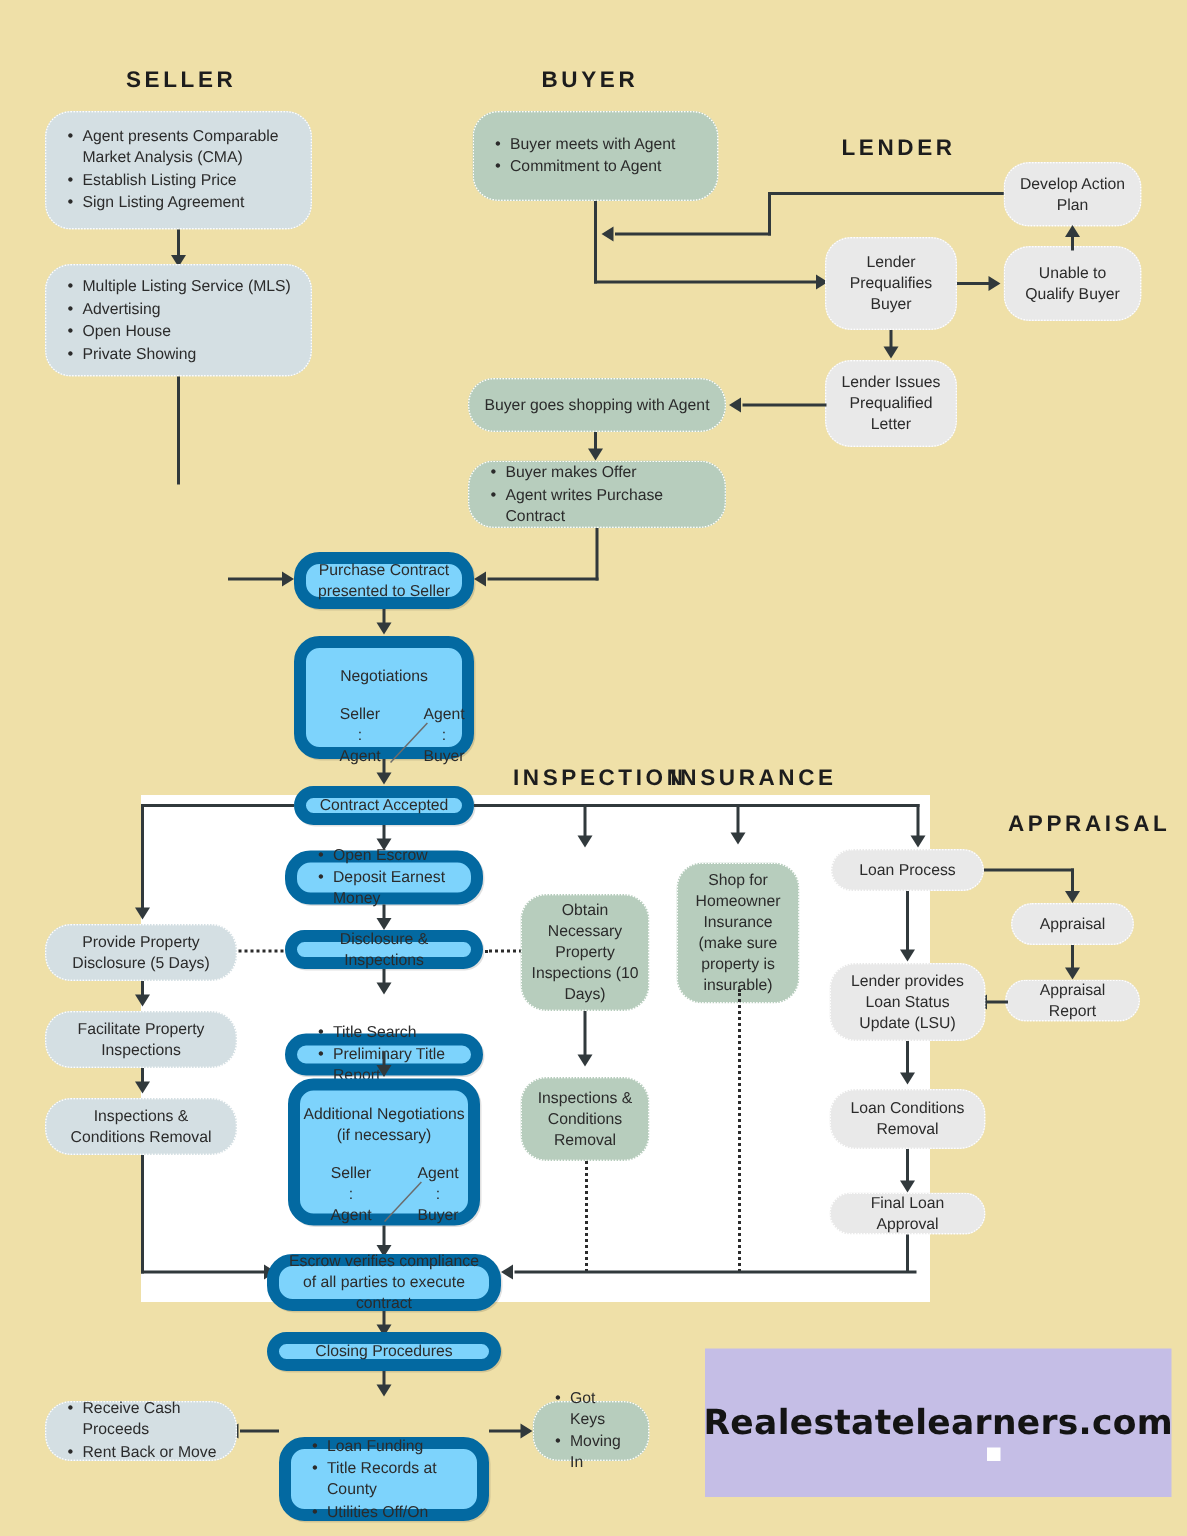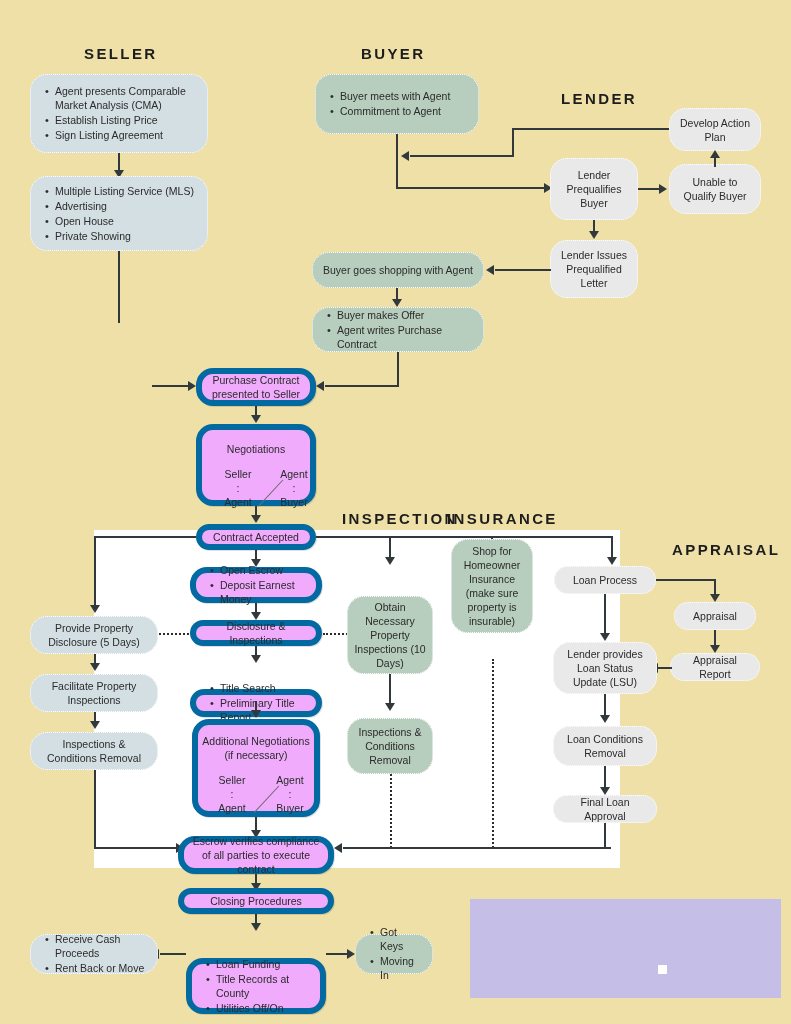--- a/index.html
+++ b/index.html
@@ -30,22 +30,22 @@
     box-sizing:border-box;
     display:flex;flex-direction:column;justify-content:center;
     font-size:10.5px;line-height:14px;color:#2b2b2b;
     border-radius:17px;
   }
   .node.center{align-items:center;text-align:center;}
   .node .ttl{width:100%;}
 
   
   .n-white{
-    background:#f0abfc;
-    border:6px solid #0369a1;
+    background:#7dd3fc;
+    border:8px solid #0369a1;
     box-shadow:1px 1px 0 rgba(0,0,0,.12);
   }
   
   .n-blue{
     background:#d4dfe3;
     border:1px dotted #ffffff;
   }
   
   .n-green{
     background:#b7cdbd;
@@ -345,21 +345,21 @@
     <div class="ttl">Obtain Necessary Property Inspections (10 Days)</div>
   </div>
   <div class="ln v" style="left:389px;top:674px;height:32px;"></div>
   <div class="arrow down" style="left:385px;top:703px;"></div>
 
   <div class="node n-green center" style="left:347px;top:718px;width:86px;height:56px;padding:3px 5px;">
     <div class="ttl">Inspections &amp; Conditions Removal</div>
   </div>
   <div class="dot-v" style="left:390px;top:774px;height:74px;"></div>
 
-  <div class="node n-green center" style="left:451px;top:539px;width:82px;height:94px;padding:3px 5px;">
+  <div class="node n-green center" style="left:451px;top:575px;width:82px;height:94px;padding:3px 5px;">
     <div class="ttl">Shop for Homeowner Insurance (make sure property is insurable)</div>
   </div>
   <div class="dot-v" style="left:492px;top:659px;height:189px;"></div>
 
   <div class="ln h" style="left:343px;top:847px;width:268px;"></div>
   <div class="arrow left" style="left:334px;top:843px;"></div>
 
   <div class="node n-grey center" style="left:554px;top:566px;width:102px;height:28px;padding:2px 5px;">
     <div class="ttl">Loan Process</div>
   </div>
@@ -394,16 +394,17 @@
   </div>
   <div class="ln v" style="left:604px;top:766px;height:24px;"></div>
   <div class="arrow down" style="left:600px;top:787px;"></div>
 
   <div class="node n-grey center" style="left:553px;top:795px;width:104px;height:28px;padding:2px 5px;">
     <div class="ttl">Final Loan Approval</div>
   </div>
   <div class="ln v" style="left:604px;top:823px;height:25px;"></div>
 
   <div class="wm" style="left:470px;top:899px;width:311px;height:99px;">
+    <span>Realestatelearners.com</span>
     <div class="sq" style="left:188px;top:66px;"></div>
   </div>
 
 </div>
 
 </body></html>

